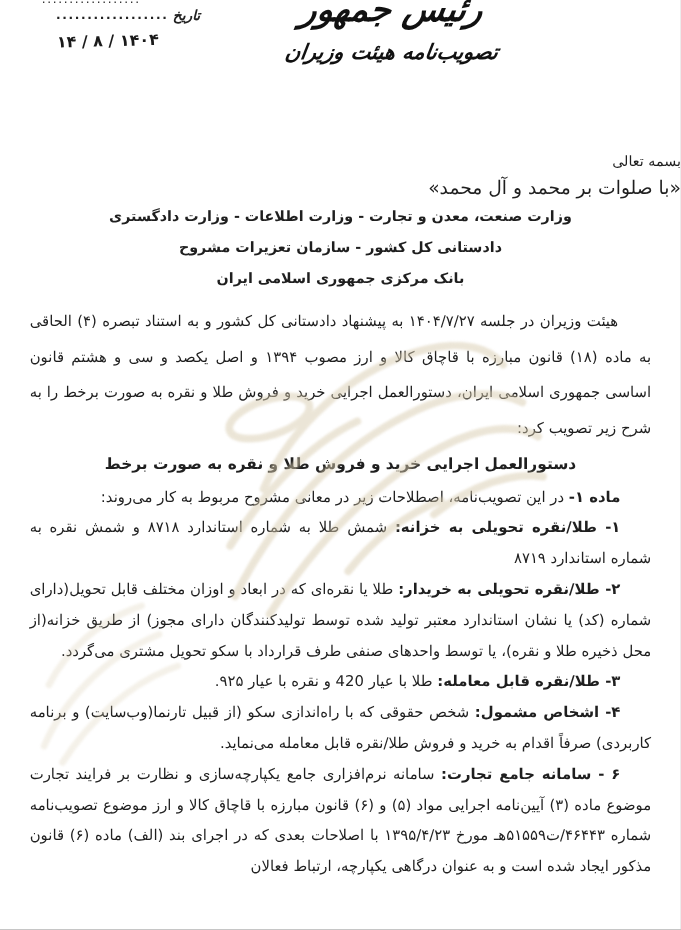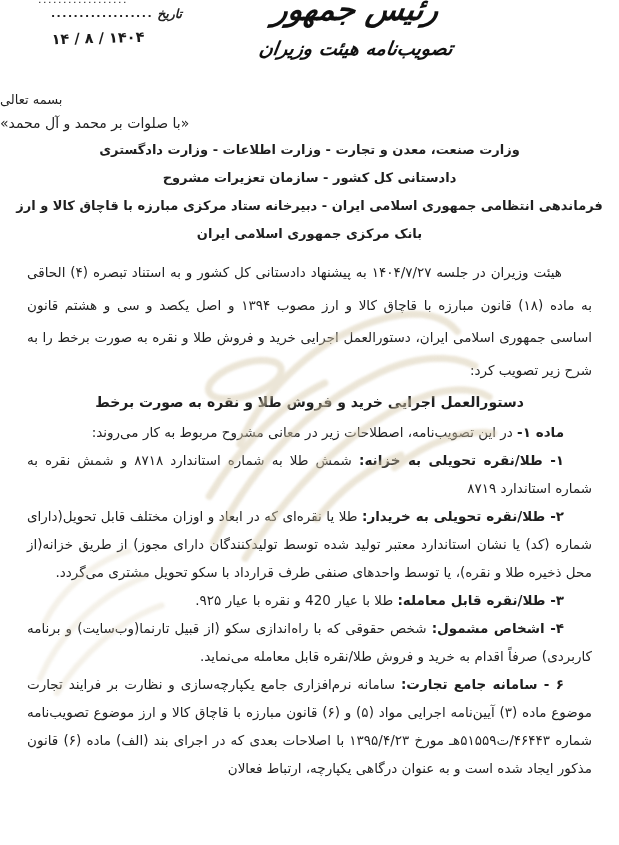--- a/index.html
+++ b/index.html
@@ -36,23 +36,23 @@
     display:flex;flex-direction:row;align-items:center;gap:4px;
     font-size:12.5px;font-weight:bold;color:#222;
     font-style:italic;
   }
   .date-dots{font-size:11px;letter-spacing:1.5px;font-style:normal;overflow:hidden;white-space:nowrap;}
   .date-value{
     margin-top:9px;text-align:center;font-size:14.5px;font-weight:bold;
     color:#1a1a1a;transform:rotate(-1.5deg);letter-spacing:2px;white-space:nowrap;
   }
   
-  .invocation{text-align:left;}
+  .invocation{text-align:right;margin-top:48px;}
   .basmala{font-size:13px;line-height:20px;}
-  .salutation{font-size:14px;line-height:26px;}
+  .salutation{font-size:17px;line-height:26px;}
   
   .addressees{text-align:center;font-weight:bold;
     font-size:13px;line-height:28px;}
   
   .docbody{padding:0 27px;font-size:13.5px;text-align:justify;}
   .preamble{margin:8px 0 0 0;line-height:32.5px;text-indent:30px;}
   .directive-title{margin:4px;text-align:center;font-weight:bold;
     font-size:14px;line-height:24px;text-indent:0;}
   .article-intro{margin:0;line-height:28px;text-indent:28px;}
   .def-item{margin:0;line-height:28px;text-indent:28px;}
@@ -106,21 +106,20 @@
   </div>
 
   <div class="invocation">
     <div class="basmala">بسمه تعالی</div>
     <div class="salutation">«با صلوات بر محمد و آل محمد»</div>
   </div>
 
   <div class="addressees">
     <div>وزارت صنعت، معدن و تجارت - وزارت اطلاعات - وزارت دادگستری</div>
     <div>دادستانی کل کشور - سازمان تعزیرات مشروح</div>
-    <div>فرماندهی انتظامی جمهوری اسلامی ایران - دبیرخانه ستاد مرکزی مبارزه با قاچاق کالا و ارز</div>
     <div>بانک مرکزی جمهوری اسلامی ایران</div>
   </div>
 
   <div class="docbody">
 
     <p class="preamble">هیئت وزیران در جلسه ۱۴۰۴/۷/۲۷ به پیشنهاد دادستانی کل کشور و به استناد تبصره (۴) الحاقی به ماده (۱۸) قانون مبارزه با قاچاق کالا و ارز مصوب ۱۳۹۴ و اصل یکصد و سی و هشتم قانون اساسی جمهوری اسلامی ایران، دستورالعمل اجرایی خرید و فروش طلا و نقره به صورت برخط را به شرح زیر تصویب کرد:</p>
 
     <p class="directive-title">دستورالعمل اجرایی خرید و فروش طلا و نقره به صورت برخط</p>
 
     <p class="article-intro"><b class="lead">ماده ۱-</b> <span>در این تصویب‌نامه، اصطلاحات زیر در معانی مشروح مربوط به کار می‌روند:</span></p>

